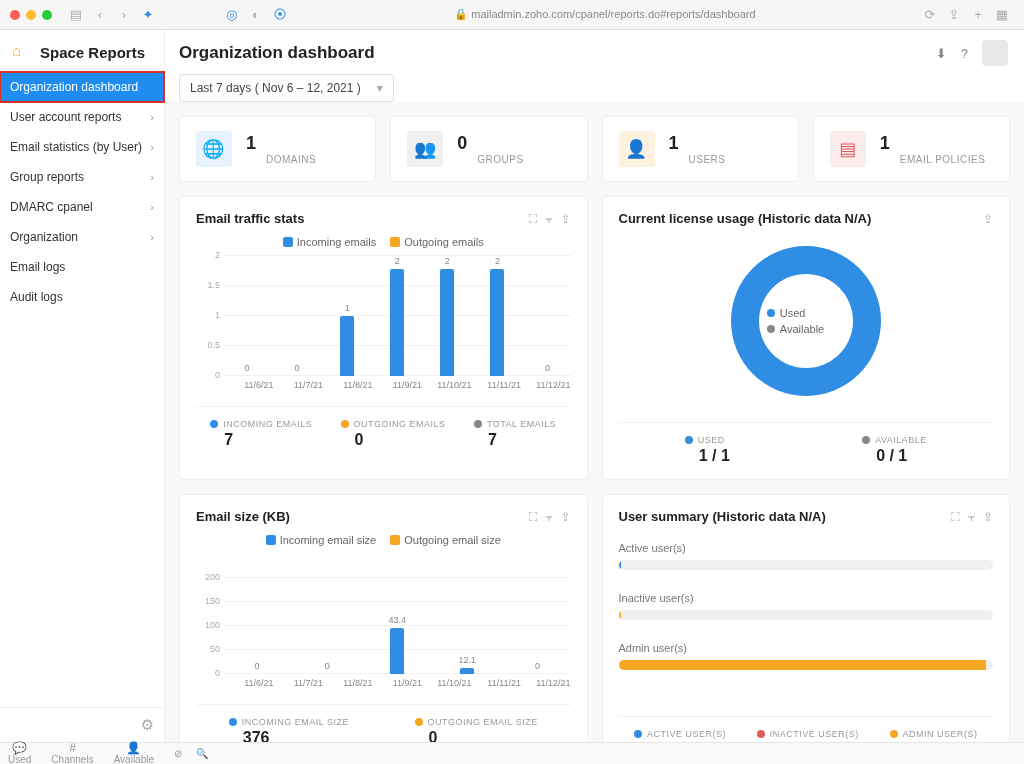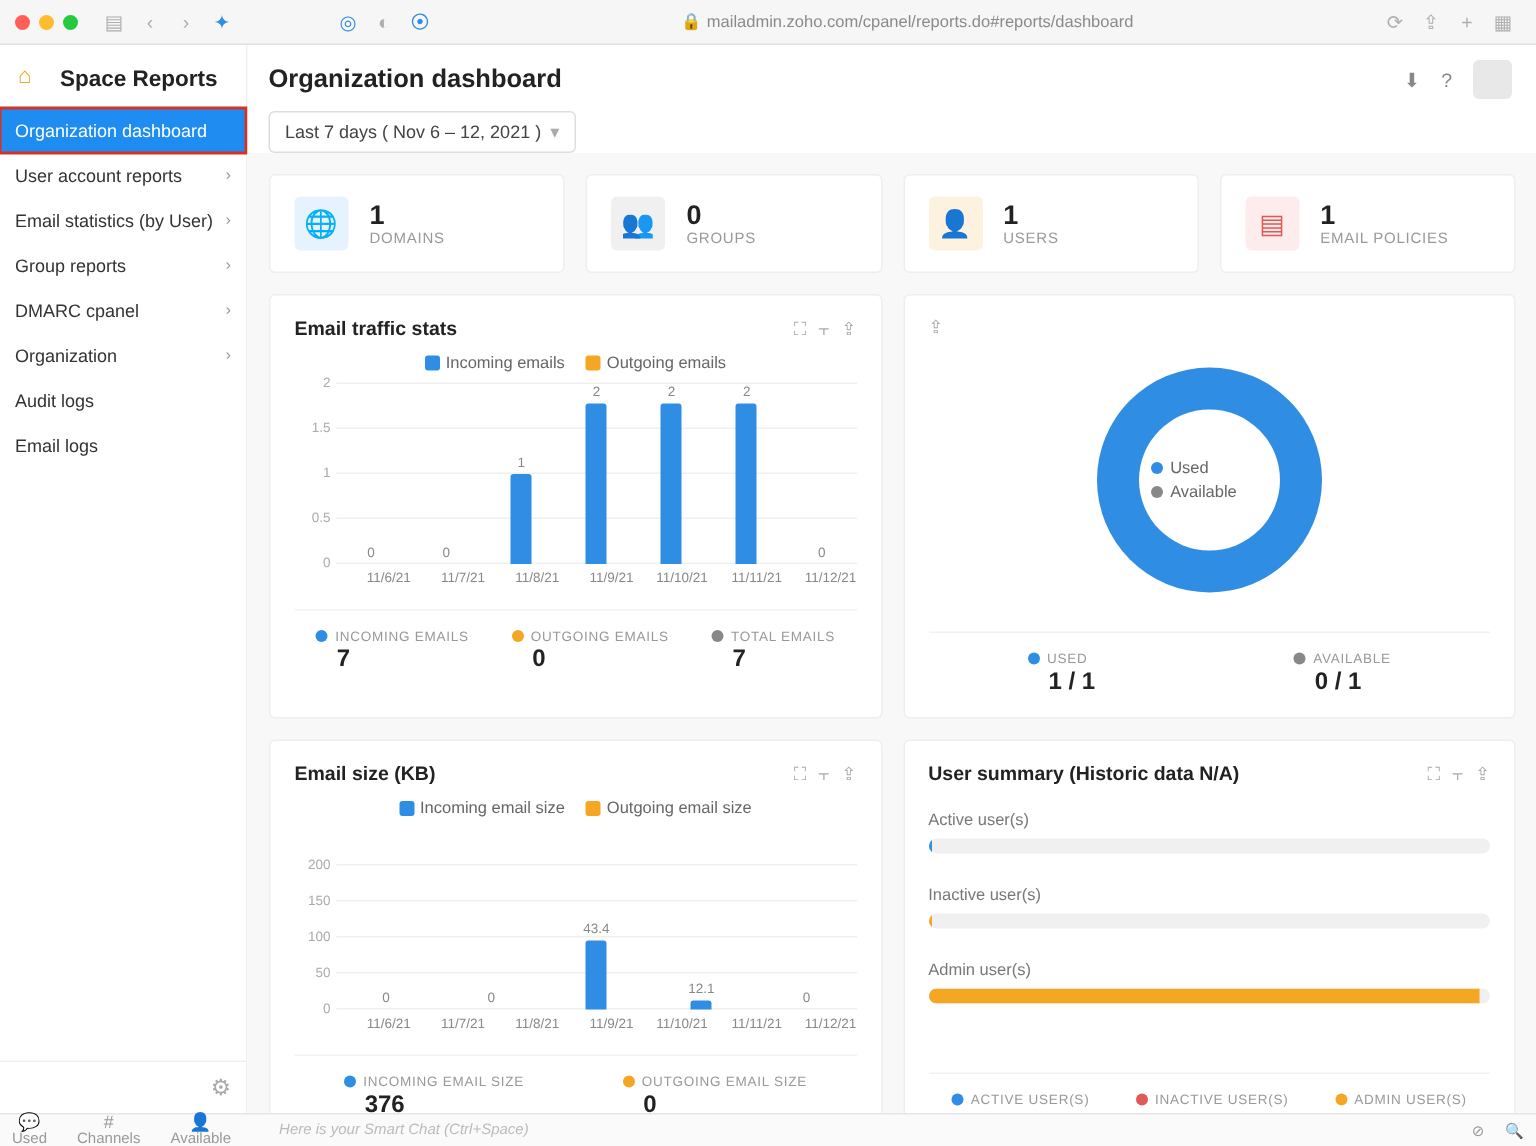--- a/index.html
+++ b/index.html
@@ -25,34 +25,34 @@
 .chev { color: #999; font-size: 11px; }
 
 
 .content { flex: 1; background: #fff; display: flex; flex-direction: column; overflow: hidden; }
 .topbar { display: flex; align-items: center; justify-content: space-between; padding: 10px 16px 8px 14px; }
 .topbar h1 { font-size: 17px; font-weight: 600; }
 .topbar .right { display: flex; gap: 14px; align-items: center; color: #888; }
 .avatar { width: 26px; height: 26px; border-radius: 4px; background: #e8e8e8; }
 
 .daterange { margin: 0 14px 0 14px; }
-.daterange-btn { border: 1px solid #ddd; background: #fff; padding: 6px 10px; border-radius: 4px; font-size: 12px; color: #444; display: inline-flex; align-items: center; gap: 6px; cursor: pointer; }
+.daterange-btn { border: 1px solid #ddd; background: #fff; padding: 6px 10px; border-radius: 4px; font-size: 12px; color: #444; display: inline-flex; align-items: center; gap: 16px; cursor: pointer; }
 
 .scroll { overflow-y: auto; padding: 14px; background: #f8f8f8; flex: 1; }
 
 
 .summary-row { display: flex; gap: 14px; margin-bottom: 14px; }
 .sum-card { flex: 1; background: #fff; border: 1px solid #eee; border-radius: 4px; padding: 14px 16px; display: flex; gap: 14px; align-items: center; }
 .sum-icon { width: 36px; height: 36px; border-radius: 4px; display: flex; align-items: center; justify-content: center; font-size: 18px; }
 .sum-icon.blue { background: #e6f2fd; color: #2f8de4; }
 .sum-icon.gray { background: #f0f0f0; color: #777; }
 .sum-icon.orange { background: #fdf2e0; color: #f5a623; }
 .sum-icon.red { background: #fdecec; color: #e05858; }
 .sum-val { font-size: 18px; font-weight: 600; }
-.sum-lbl { font-size: 10px; color: #999; letter-spacing: .5px; }
+.sum-lbl { font-size: 10px; color: #999; letter-spacing: .5px; margin-left: 20px; }
 
 
 .panel-row { display: flex; gap: 14px; margin-bottom: 14px; }
 .panel { background: #fff; border: 1px solid #eee; border-radius: 4px; padding: 14px 16px; flex: 1; min-width: 0; }
 .panel-head { display: flex; justify-content: space-between; align-items: center; margin-bottom: 10px; }
 .panel-title { font-weight: 600; font-size: 13px; }
 .panel-actions { display: flex; gap: 8px; color: #aaa; font-size: 12px; }
 .pact { cursor: pointer; }
 
 
@@ -155,24 +155,24 @@
         </div>
       <div class="side-item">
           <span>DMARC cpanel</span>
           <span class="chev">›</span>
         </div>
       <div class="side-item">
           <span>Organization</span>
           <span class="chev">›</span>
         </div>
       <div class="side-item">
+          <span>Email logs</span>
+        </div>
+      <div class="side-item">
           <span>Audit logs</span>
-        </div>
-      <div class="side-item">
-          <span>Email logs</span>
         </div>
     </div>
     <div class="side-gear"><span>⚙</span></div>
   </div>
 
   <div class="content">
     <div class="topbar">
       <h1>Organization dashboard</h1>
       <div class="right">
         <span>⬇</span>
@@ -319,20 +319,21 @@
                   <span class="sdot gr"></span>
                   <span>TOTAL EMAILS</span>
                 </div>
                 <div class="sval">7</div>
               </div>
           </div>
         </div>
 
         <div class="panel">
           <div class="panel-head">
+            <div class="panel-title">Current license usage (Historic data N/A)</div>
             <div class="panel-actions">
                 <span class="pact">⇪</span>
               </div>
           </div>
           <div class="donut-wrap">
             <div class="donut">
               <div class="hole">
                 <div>
                     <span class="sdot bl"></span>
                     <span>Used</span>
@@ -517,18 +518,17 @@
       <span>Used</span>
     </div>
   <div class="sb-item">
       <span class="sb-icon">#</span>
       <span>Channels</span>
     </div>
   <div class="sb-item">
       <span class="sb-icon">👤</span>
       <span>Available</span>
     </div>
-  <div class="grow">Here is your Smart Chat (Ctrl+Space)</div>
   <div class="right">
     <span>⊘</span>
     <span>🔍</span>
   </div>
 </div>
 
 </body></html>

